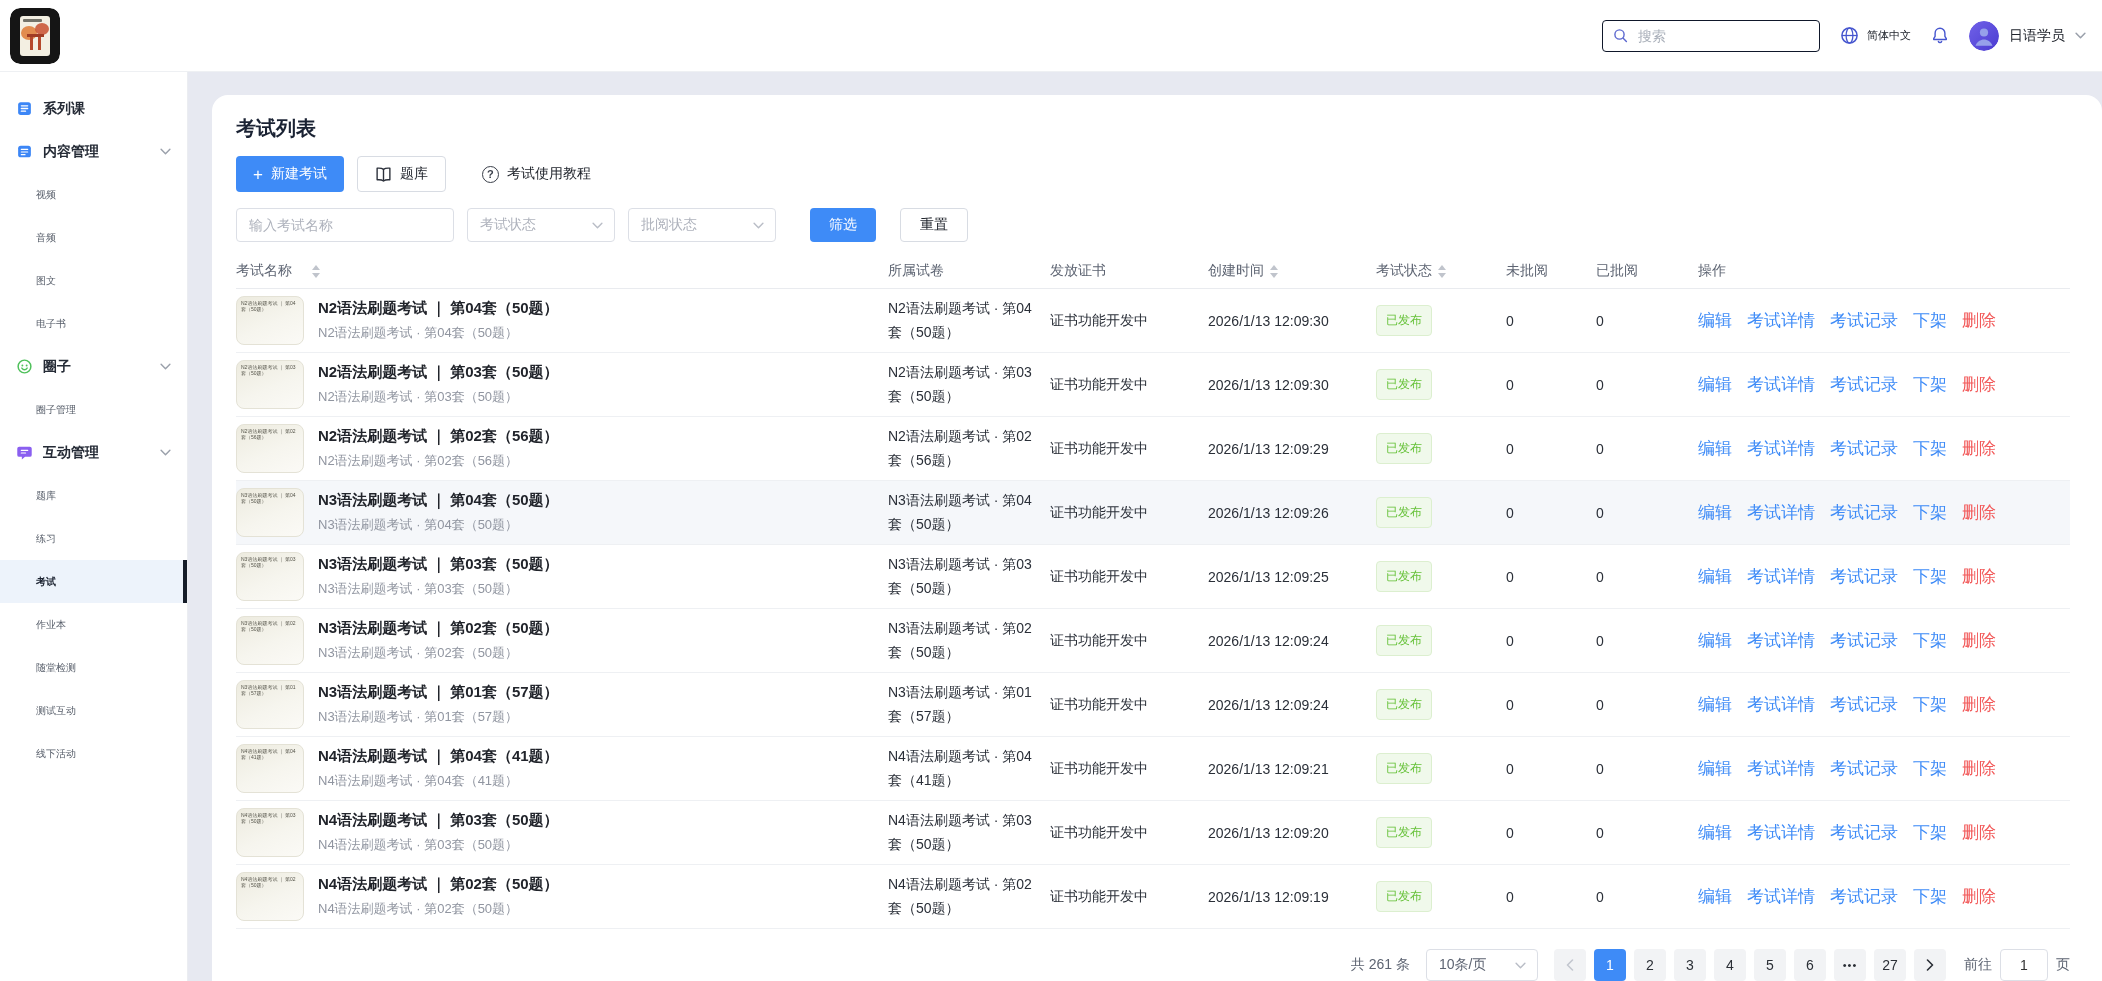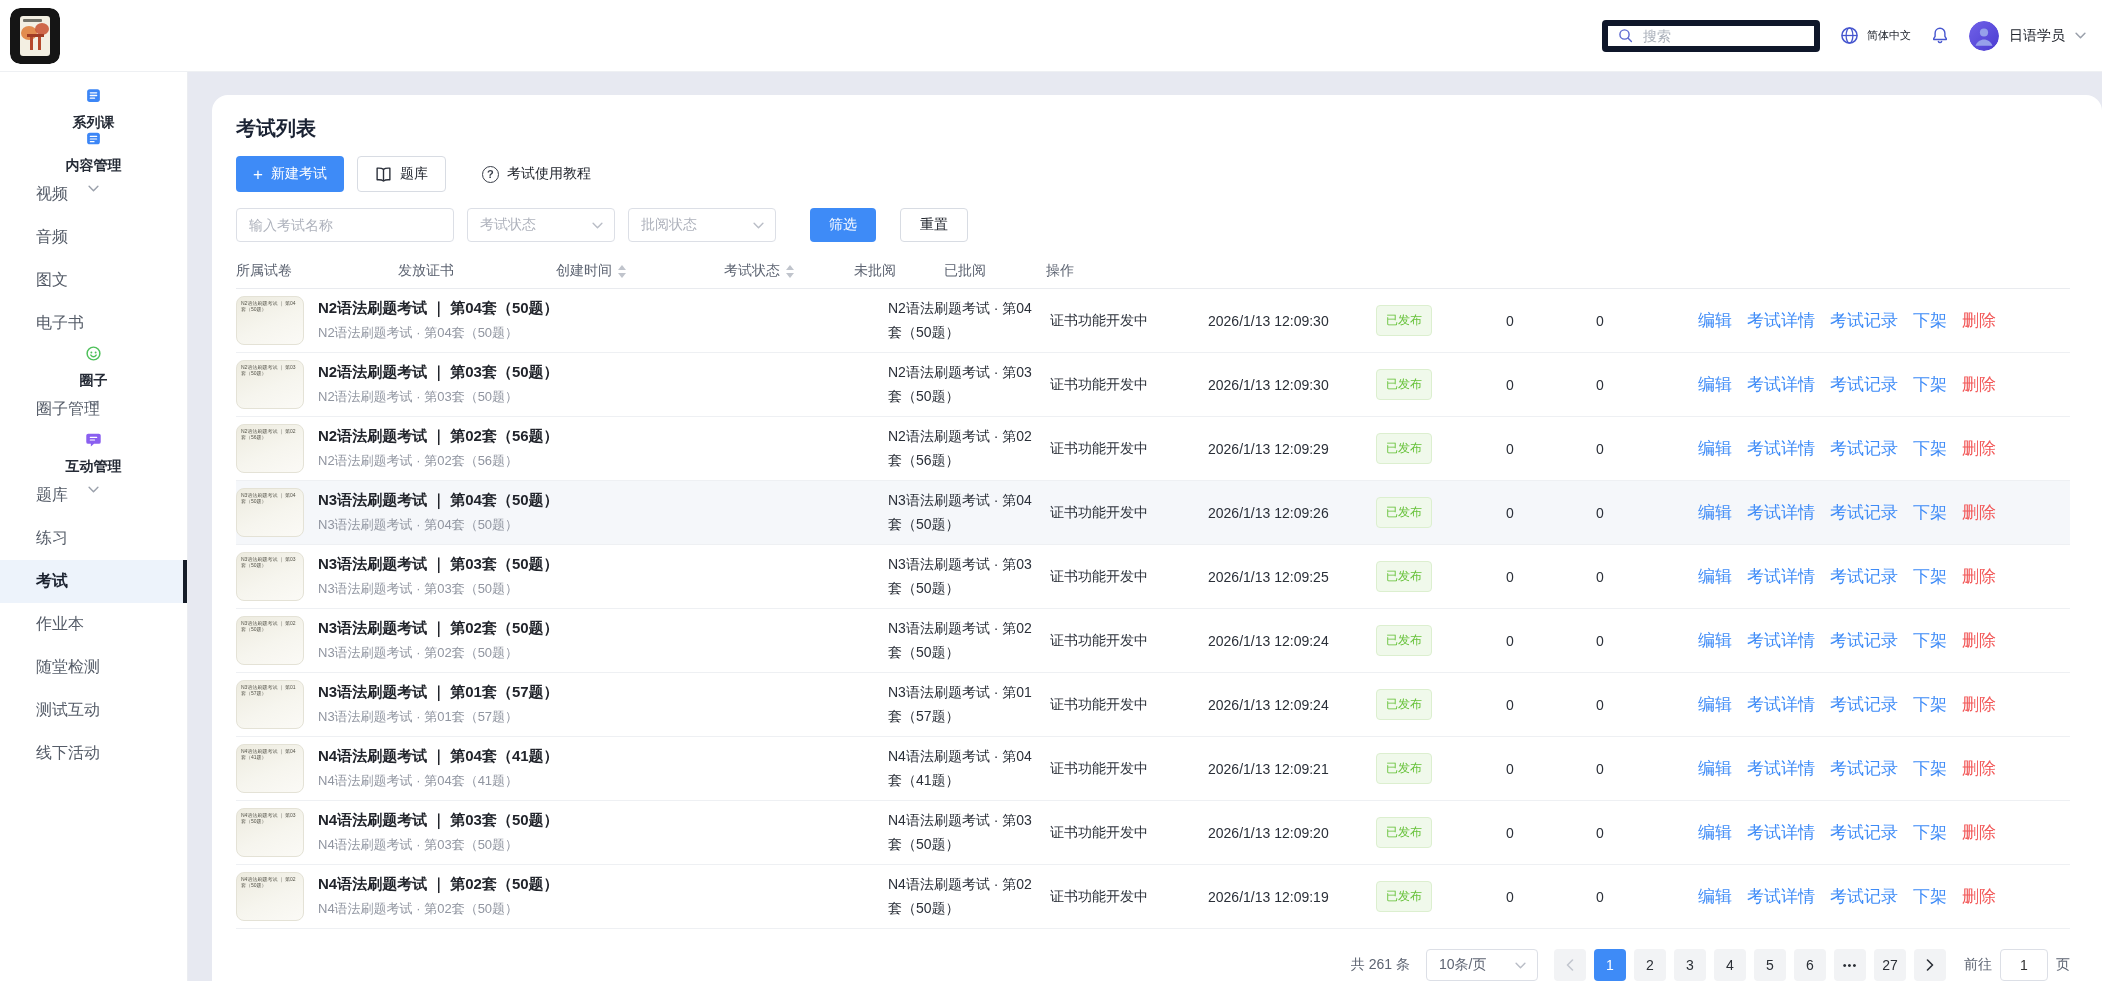--- a/index.html
+++ b/index.html
@@ -8,38 +8,38 @@
   .app{width:2102px;height:981px;display:flex;flex-direction:column;}
 
   
   .topnav{height:72px;min-height:72px;background:#fff;display:flex;align-items:center;
           padding:0 16px 0 10px;border-bottom:1px solid #eef0f3;box-sizing:border-box;}
   .logo{width:50px;height:56px;border-radius:10px;overflow:hidden;cursor:pointer;flex:none;}
   .nav-menu{display:flex;align-items:center;gap:38px;margin-left:34px;}
   .nav-item{font-size:15px;color:#2a2f3a;cursor:pointer;padding:9px 0;white-space:nowrap;}
   .nav-item.active{background:#f2f3f5;border-radius:6px;padding:9px 15px;font-weight:700;color:#15181f;}
   .nav-right{margin-left:auto;display:flex;align-items:center;gap:20px;}
-  .searchbox{display:flex;align-items:center;gap:8px;border:6px solid #0f172a;border-radius:4px;
+  .searchbox{display:flex;align-items:center;gap:8px;border:1px solid #0f172a;border-radius:4px;
              height:32px;padding:0 10px;width:218px;background:#fff;box-sizing:border-box;}
   .searchbox input{border:none;outline:none;flex:1;font-size:14px;color:#333;min-width:0;background:transparent;}
   .searchbox input::placeholder{color:#aab0ba;}
   .lang{display:flex;align-items:center;gap:8px;font-size:11px;color:#21252d;cursor:pointer;white-space:nowrap;}
   .bellbtn{display:flex;align-items:center;cursor:pointer;}
   .user{display:flex;align-items:center;gap:10px;font-size:14px;color:#21252d;cursor:pointer;white-space:nowrap;}
   .avatar{width:30px;height:30px;border-radius:50%;overflow:hidden;flex:none;}
 
   
   .frame{flex:1;display:flex;min-height:0;}
   .sidebar{width:188px;min-width:188px;background:#fff;border-right:1px solid #ebedf1;
            padding-top:15px;box-sizing:border-box;}
-  .sb-top{height:43px;display:flex;align-items:center;padding:0 16px;gap:10px;cursor:pointer;flex-direction:column;}
+  .sb-top{height:43px;display:flex;align-items:center;padding:0 16px;gap:10px;cursor:pointer;}
   .sb-icon{display:flex;align-items:center;}
   .sb-label{font-size:14px;font-weight:600;color:#252b36;flex:1;}
   .sb-chev{display:flex;align-items:center;}
-  .sb-sub{height:43px;display:flex;align-items:center;padding-left:36px;font-size:16px;
+  .sb-sub{height:43px;display:flex;align-items:center;padding-left:36px;font-size:10px;
           color:#555c68;cursor:pointer;position:relative;}
   .sb-sub.active{background:#edf3fb;color:#1b2230;font-weight:700;}
   .sb-sub.active::after{content:"";position:absolute;right:0;top:0;width:4px;height:100%;background:#161d29;}
 
   .main{flex:1;padding:23px 0 0 24px;min-width:0;}
   .card{background:#fff;border-radius:16px 16px 0 0;height:100%;
         padding:20px 32px 0 24px;box-sizing:border-box;}
 
   .page-title{font-size:20px;font-weight:700;color:#1a2233;margin:0;}
 
@@ -329,20 +329,27 @@
                   <polyline points="1,1 5,5 9,1" fill="none" stroke="#b9bdc6" stroke-width="1.3" stroke-linecap="round" stroke-linejoin="round"></polyline>
                 </svg>
             </span>
           </div>
           <button class="btn primary sm filter-btn">筛选</button>
           <button class="btn ghost sm reset-btn">重置</button>
         </div>
 
         <div class="table">
           <div class="thead">
+              <div class="th col-name">
+                <span class="th-label">考试名称</span>
+                <span class="caret">
+                  <i class="up"></i>
+                  <i class="down"></i>
+                </span>
+              </div>
               <div class="th col-paper">
                 <span class="th-label">所属试卷</span>
               </div>
               <div class="th col-cert">
                 <span class="th-label">发放证书</span>
               </div>
               <div class="th col-created">
                 <span class="th-label">创建时间</span>
                 <span class="caret">
                   <i class="up"></i>

